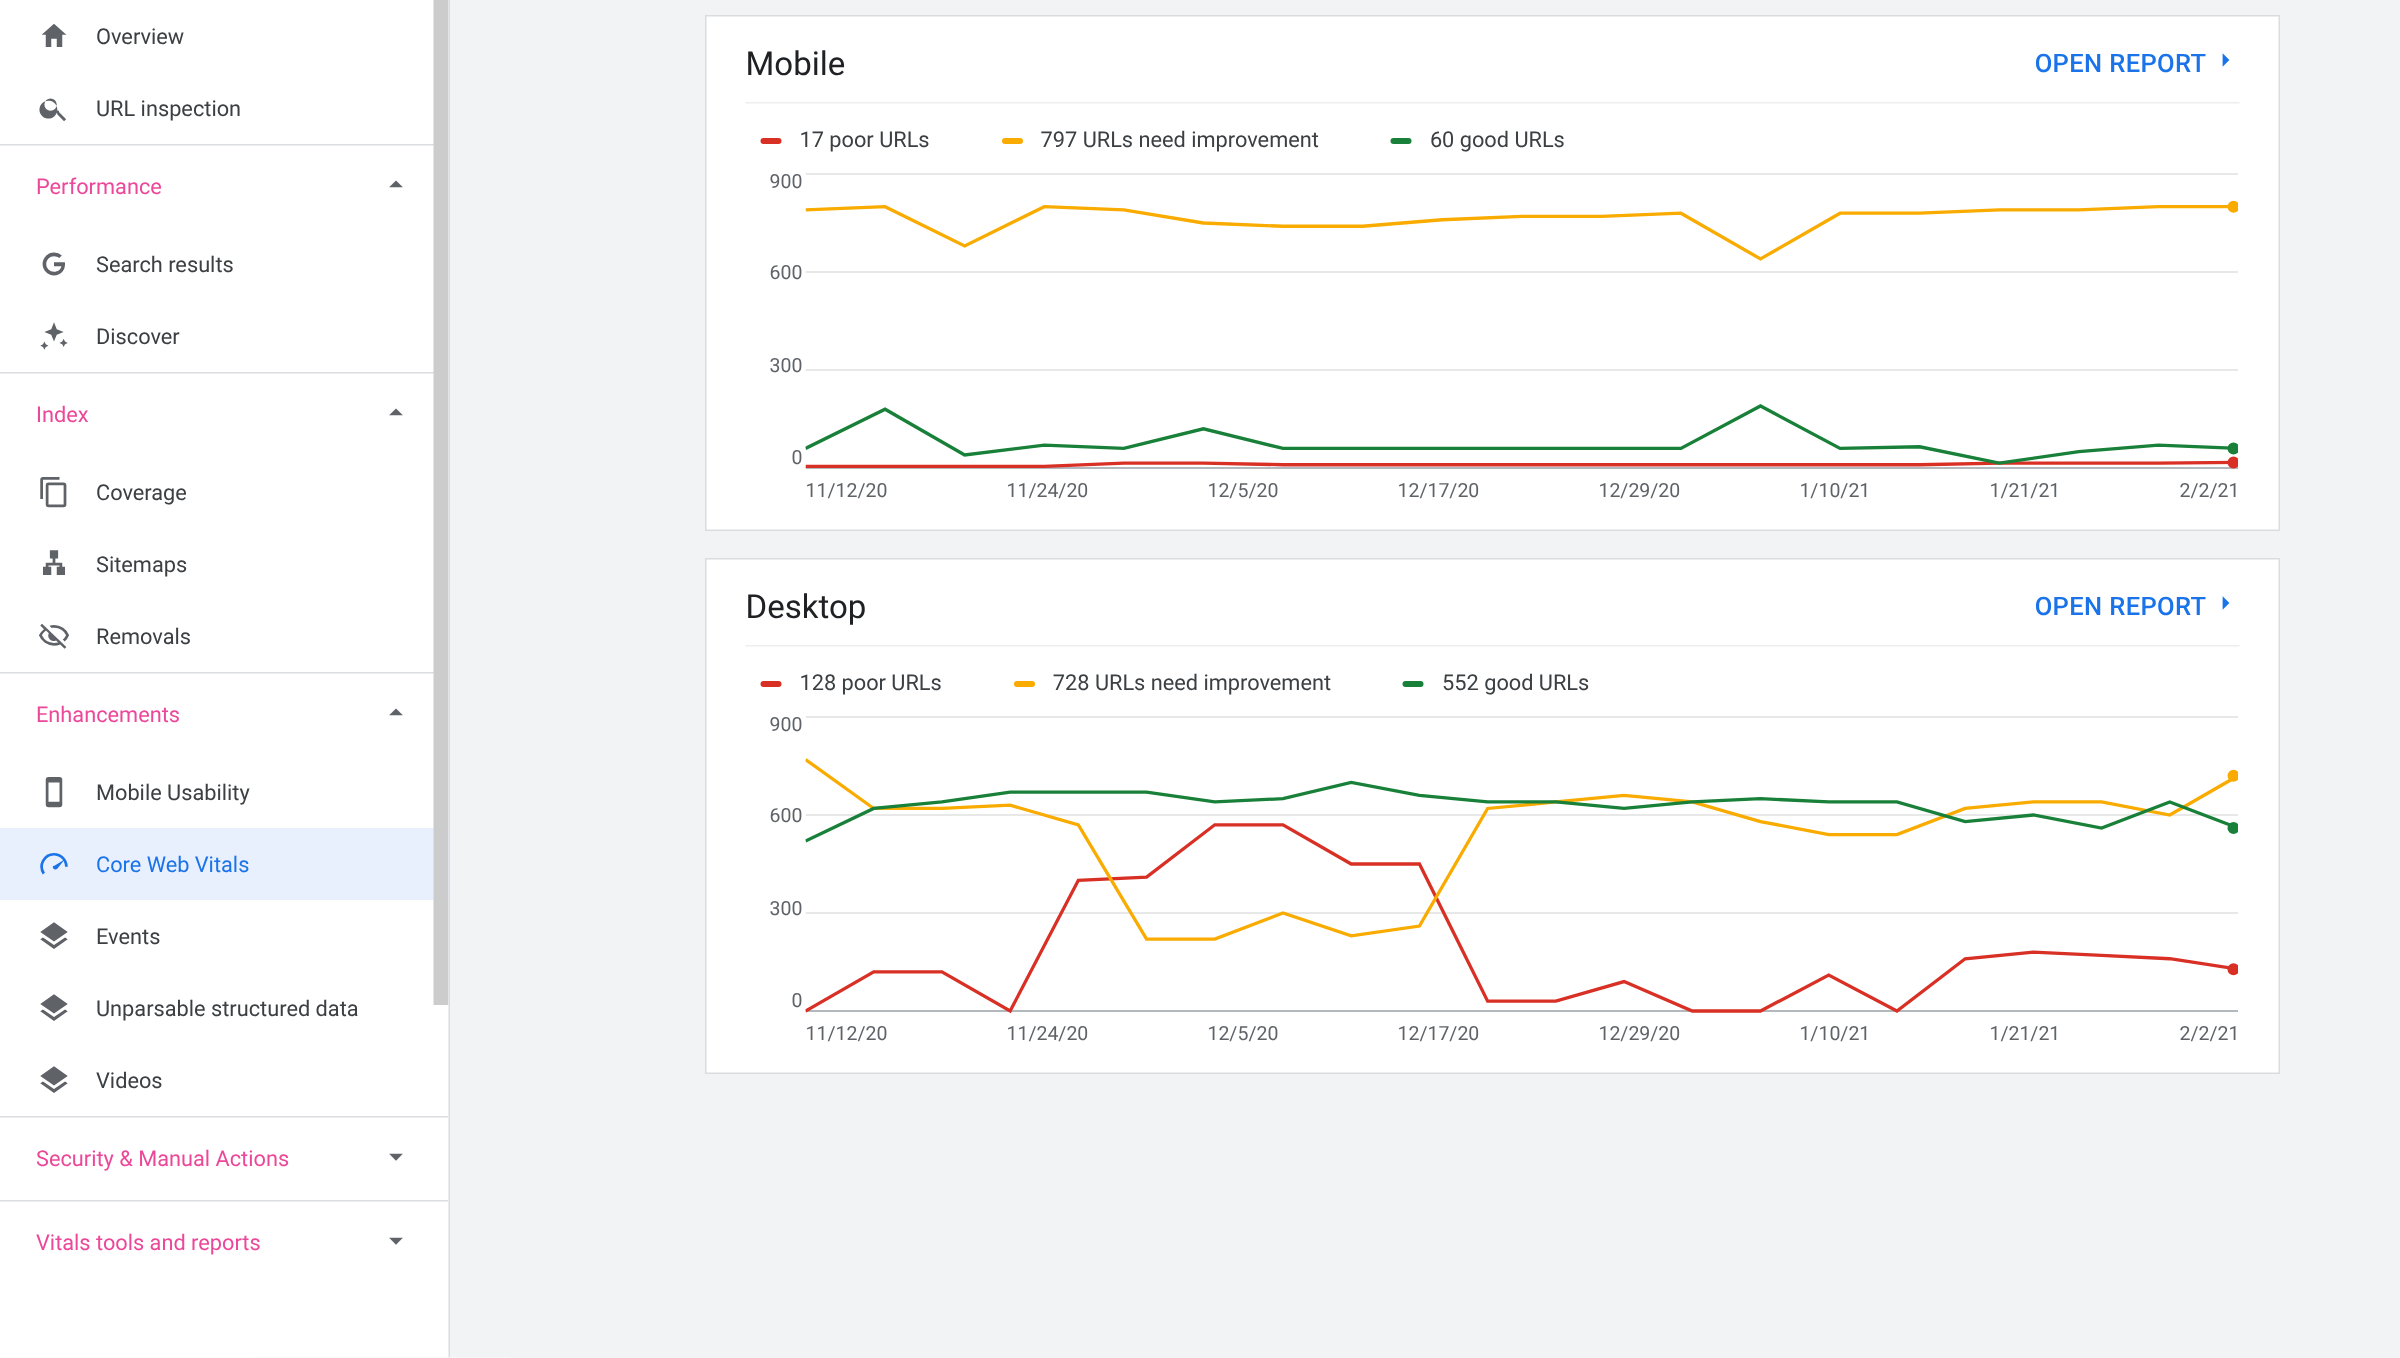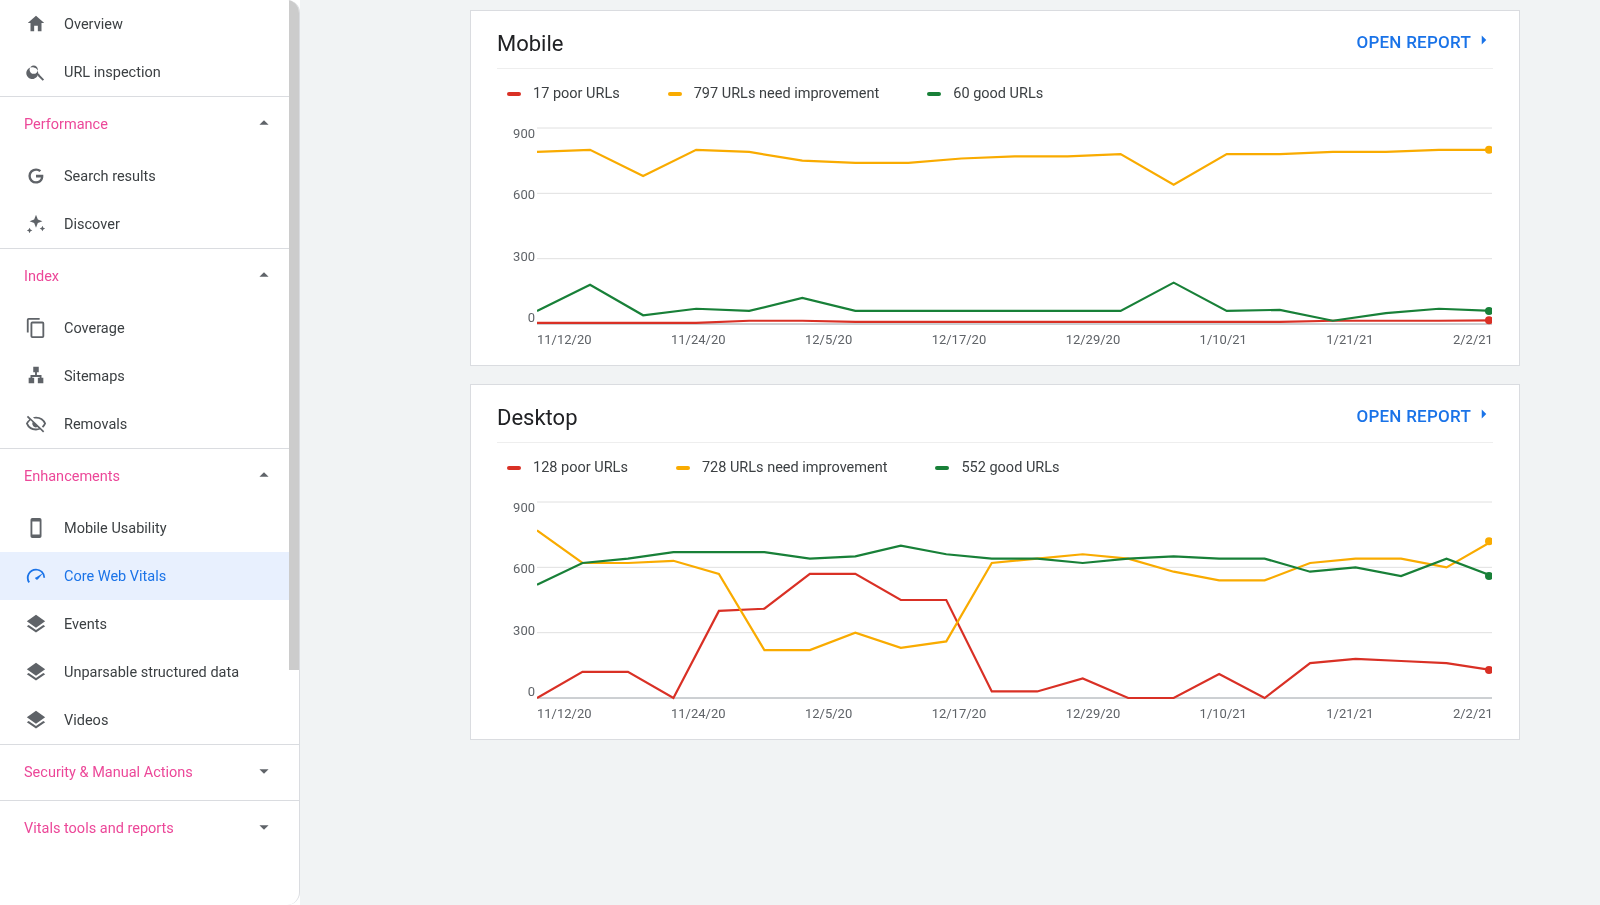--- a/index.html
+++ b/index.html
@@ -11,21 +11,20 @@
     height: 905px;
     overflow: hidden;
     display: flex;
   }
   
   .sidebar {
     width: 300px;
     border-right: 1px solid #dadce0;
     position: relative;
     overflow-y: auto;
-    border-radius: 13px;
   }
   
   .sidebar::-webkit-scrollbar { width: 10px; }
   .sidebar-inner { height: 905px; }
   .scrollbar {
     position: absolute; right: 0; top: 0; width: 10px; height: 670px;
     background: #ccc;
   }
   .nav-item, .nav-group-header {
     display: flex; align-items: center;
@@ -76,21 +75,21 @@
   }
   .card-title { font-size: 22px; font-weight: 400; color: #202124; }
   .open-report {
     display: flex; align-items: center; gap: 4px;
     color: #1a73e8; font-weight: 500; letter-spacing: .25px;
     font-size: 17px; cursor: pointer;
   }
   .card-body { padding: 0 26px 18px 26px; }
   .legend {
     display: flex; gap: 48px; align-items: center;
-    padding: 16px 10px 24px 10px;
+    padding: 16px 10px 12px 10px;
     border-top: 1px solid #eee;
     margin-top: 6px;
     font-size: 14.5px;
     color: #3c4043;
   }
   .legend-item { display: flex; align-items: center; gap: 12px; }
   .legend-swatch { width: 14px; height: 4px; border-radius: 2px; }
   .sw-poor { background: #d93025; }
   .sw-imp  { background: #f9ab00; }
   .sw-good { background: #188038; }

